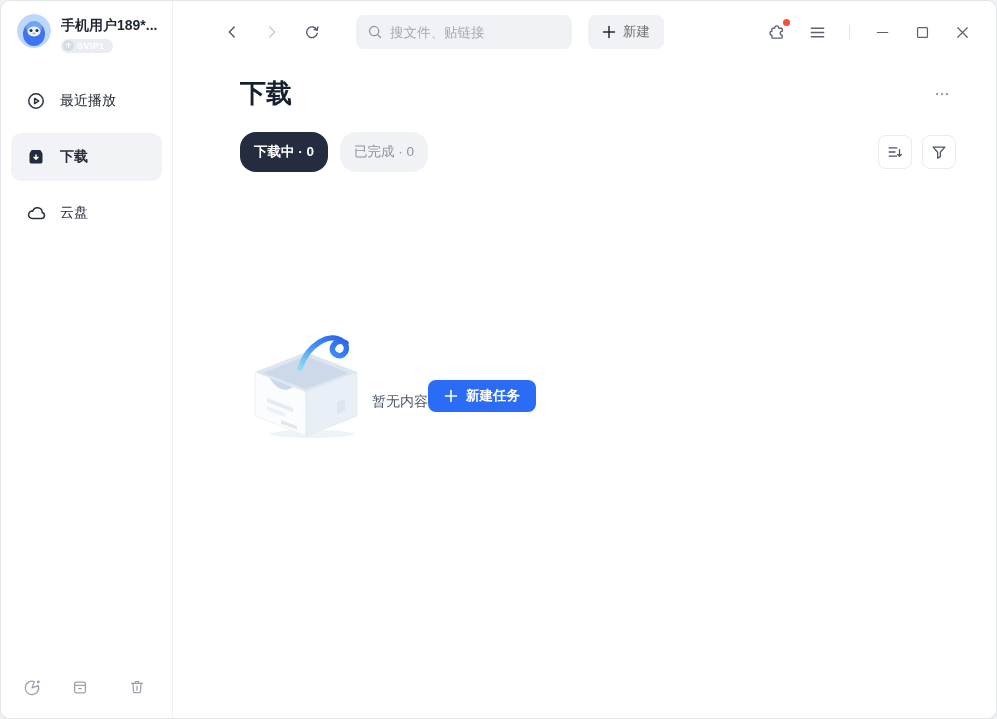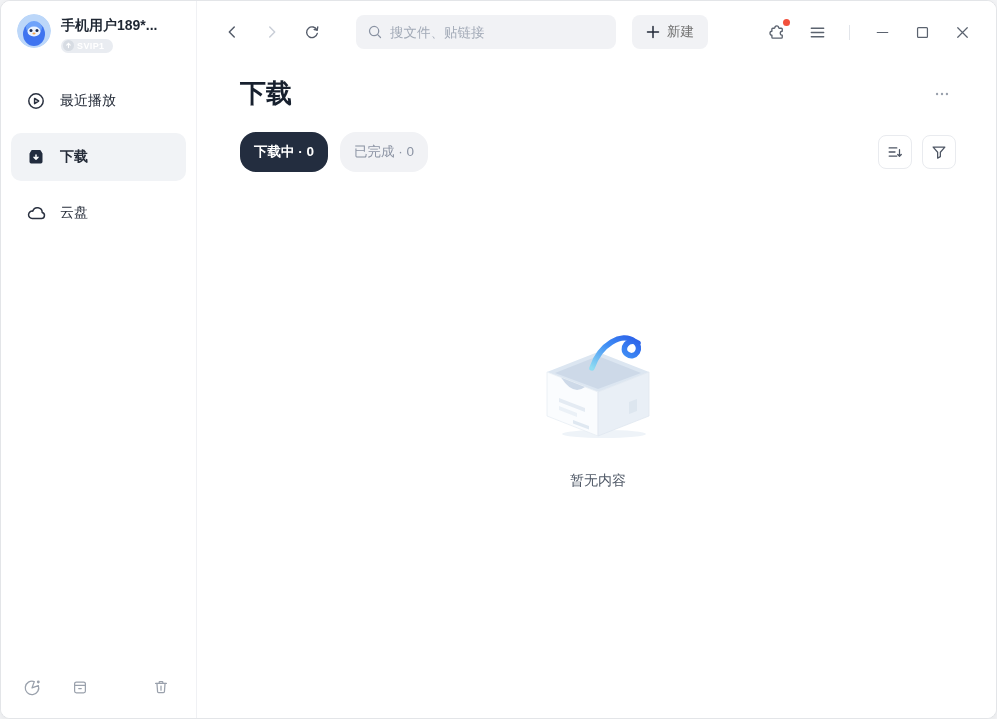--- a/index.html
+++ b/index.html
@@ -1,21 +1,21 @@
 <!DOCTYPE html>
 <html><head>
 <meta charset="utf-8">
 <style>
   * { box-sizing: border-box; margin: 0; padding: 0; }
   html,body { width: 997px; height: 719px; }
   body { background:#f3f4f6; font-family:"Liberation Sans", sans-serif; position:relative; }
   .window { position:absolute; inset:0; background:#fff; border:1px solid #e3e5e8; border-radius:10px; overflow:hidden; box-shadow:0 2px 10px rgba(0,0,0,.06); }
 
   
-  .sidebar { position:absolute; left:0; top:0; bottom:0; width:196px; background:#fff; border-right:1px solid #f0f1f4; }
+  .sidebar { position:absolute; left:0; top:0; bottom:0; width:172px; background:#fff; border-right:1px solid #f0f1f4; }
   .profile { display:flex; align-items:flex-start; gap:10px; padding:13px 12px 0 16px; }
   .avatar { width:34px; height:34px; border-radius:50%; flex:none; overflow:hidden; }
   .profile-name { font-size:14px; font-weight:700; color:#1f2733; white-space:nowrap; padding-top:3px; }
   .vip-badge { display:inline-flex; align-items:center; gap:3px; background:#e9ecf1; border-radius:9px; padding:1.5px 8px 1.5px 2px; margin-top:3px; }
   .vip-badge .medal { width:11px; height:11px; border-radius:50%; background:#d7dce3; display:flex; align-items:center; justify-content:center; }
   .vip-badge .medal svg { width:7px; height:7px; }
   .vip-badge .txt { font-size:9px; font-weight:700; color:#ffffff; letter-spacing:.4px; }
 
   .vip-card { margin:13px 12px 0; background:#faf8f3; border-radius:10px; padding:18px 12px; display:flex; align-items:center; justify-content:space-between; }
   .vip-text { font-size:13px; font-weight:700; color:#3a2f1e; white-space:nowrap; }
@@ -31,21 +31,21 @@
   .side-tools .tool { width:18px; height:18px; display:flex; cursor:pointer; }
   .side-tools .tool svg { width:18px; height:18px; }
   .side-tools .trash { margin-left:auto; }
 
   
   .main { position:absolute; left:197px; right:0; top:0; bottom:0; background:#fff; }
   .topbar { height:62px; display:flex; align-items:center; padding:0 20px 0 20px; }
   .nav-btn { width:28px; height:28px; border:none; background:none; display:flex; align-items:center; justify-content:center; color:#535b69; cursor:pointer; margin-right:12px; }
   .nav-btn svg { width:18px; height:18px; }
   .nav-btn.disabled { color:#c9ced7; cursor:default; }
-  .search { margin-left:18px; width:260px; height:34px; background:#f1f2f5; border-radius:8px; display:flex; align-items:center; gap:7px; padding:0 11px; }
+  .search { margin-left:18px; width:216px; height:34px; background:#f1f2f5; border-radius:8px; display:flex; align-items:center; gap:7px; padding:0 11px; }
   .search svg { width:16px; height:16px; flex:none; }
   .search input { flex:1; border:none; background:transparent; outline:none; font-size:13.5px; color:#2a3140; font-family:inherit; }
   .search input::placeholder { color:#a2aab7; }
   .new-btn { margin-left:16px; height:34px; background:#f1f2f5; border:none; border-radius:8px; display:flex; align-items:center; gap:7px; padding:0 14px; font-size:13.5px; color:#737373; cursor:pointer; font-family:inherit; }
   .new-btn svg { width:14px; height:14px; }
   .topbar-right { margin-left:auto; display:flex; align-items:center; gap:12px; }
   .tb-icon { position:relative; width:28px; height:28px; border:none; background:none; display:flex; align-items:center; justify-content:center; color:#5b636f; cursor:pointer; }
   .tb-icon svg { width:19px; height:19px; }
   .red-dot { position:absolute; top:1px; right:1px; width:7px; height:7px; border-radius:50%; }
   .win-divider { width:1px; height:15px; background:#e2e5ea; margin:0 6px; }
@@ -57,21 +57,21 @@
   .more-btn svg { width:18px; height:18px; }
 
   .tab-row { margin-top:21px; display:flex; align-items:center; }
   .tab { height:40px; padding:0 14px; border-radius:16px; border:none; display:flex; align-items:center; font-size:13.5px; cursor:pointer; font-family:inherit; }
   .tab.active { background:#232d3f; color:#ffffff; font-weight:600; }
   .tab.inactive { background:#f1f2f5; color:#8b93a3; margin-left:12px; }
   .tab-tools { margin-left:auto; display:flex; gap:10px; }
   .tool-btn { width:34px; height:34px; border:1px solid #e9ebef; border-radius:8px; background:#fff; display:flex; align-items:center; justify-content:center; color:#4e5664; cursor:pointer; }
   .tool-btn svg { width:18px; height:18px; }
 
-  .empty { margin-top:160px; display:flex; flex-direction:column; align-items:center; }
+  .empty { margin-top:160px; display:flex; flex-direction:row; align-items:center; }
   .empty-msg { margin-top:34px; font-size:14px; color:#4f5866; }
   .primary-btn { margin-top:22px; height:32px; background:#2a6cf6; color:#fff; border:none; border-radius:8px; display:flex; align-items:center; gap:8px; padding:0 16px; font-size:13.5px; font-weight:600; cursor:pointer; font-family:inherit; }
   .primary-btn svg { width:14px; height:14px; }
 </style>
 </head>
 <body>
 
 <div class="window">
 
   <div class="sidebar">
@@ -268,17 +268,23 @@
           <path d="M60 36 C 68 12, 90 0, 102 9 C 112 16, 103 28, 95 22 C 88 17, 96 5, 106 11" stroke="url(#swoosh)" stroke-width="5.5" fill="none" stroke-linecap="round"></path>
           <polygon points="15,40 66,60 66,104 15,84" fill="#fafcfe" stroke="#e7edf4" stroke-width="0.8"></polygon>
           <polygon points="66,60 117,40 117,84 66,104" fill="#e9eff6" stroke="#dfe7f0" stroke-width="0.8"></polygon>
           <path d="M29 45.6 Q 41 64 53 54.9 Z" fill="#cdd9e8"></path>
           <polygon points="27,66 53,76 53,80 27,70" fill="#e4ebf3"></polygon>
           <polygon points="27,74 45,81 45,85 27,78" fill="#ebf1f7"></polygon>
           <polygon points="41,88 57,94 57,97.5 41,91.5" fill="#dfe8f1"></polygon>
           <polygon points="97,70 105,67 105,79 97,82" fill="#dde6ef"></polygon>
         </svg>
         <div class="empty-msg">暂无内容</div>
+        <button class="primary-btn">
+          <svg viewBox="0 0 14 14" fill="none" stroke="#ffffff" stroke-width="1.6" stroke-linecap="round">
+              <path d="M7 1.5 v11 M1.5 7 h11"></path>
+            </svg>
+          <span>新建任务</span>
+        </button>
       </div>
 
     </div>
   </div>
 </div>
 
 </body></html>

